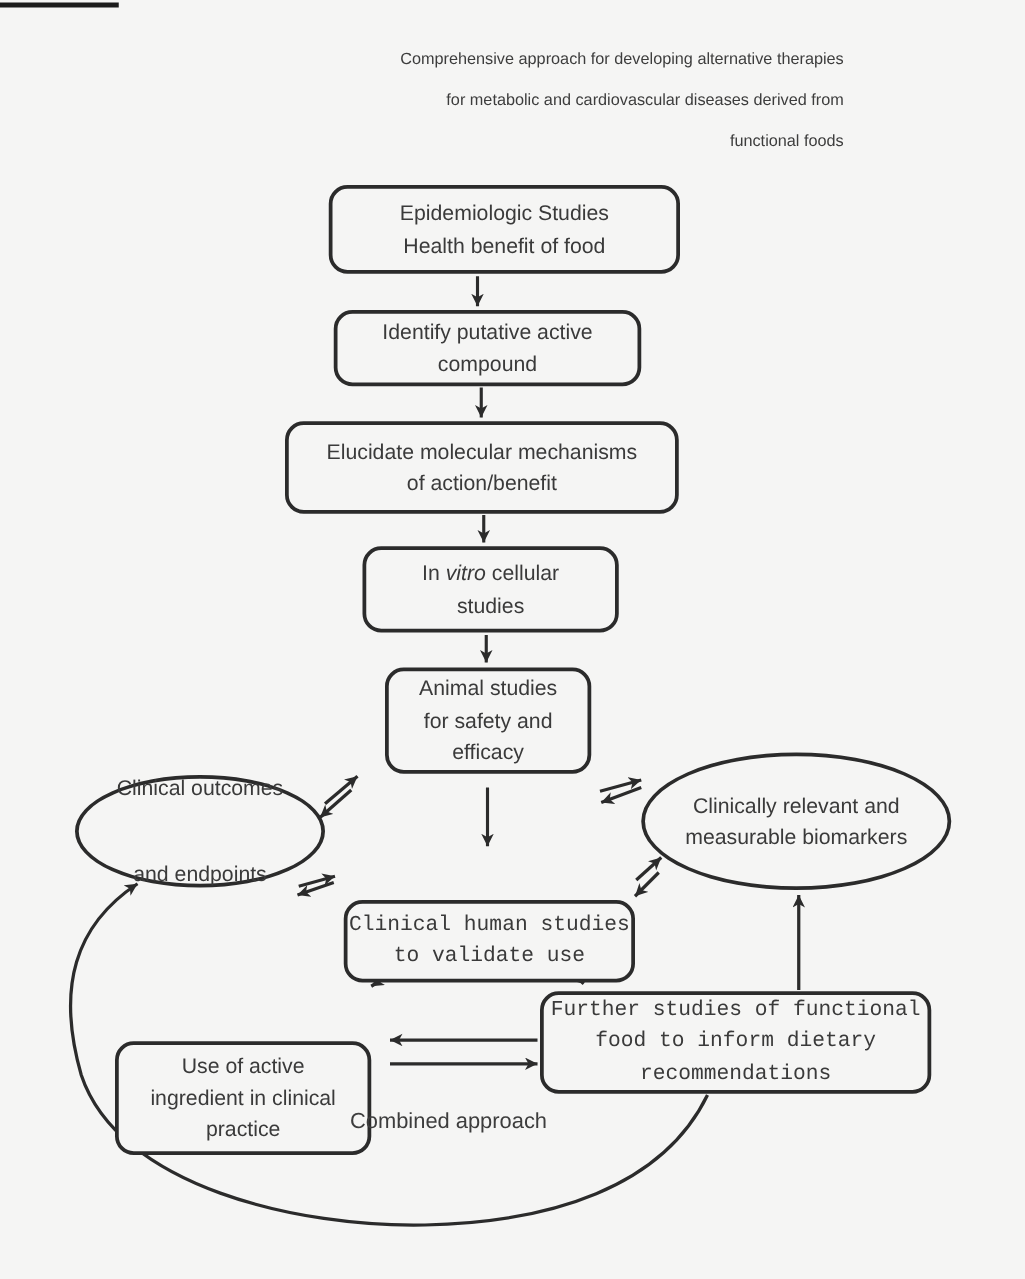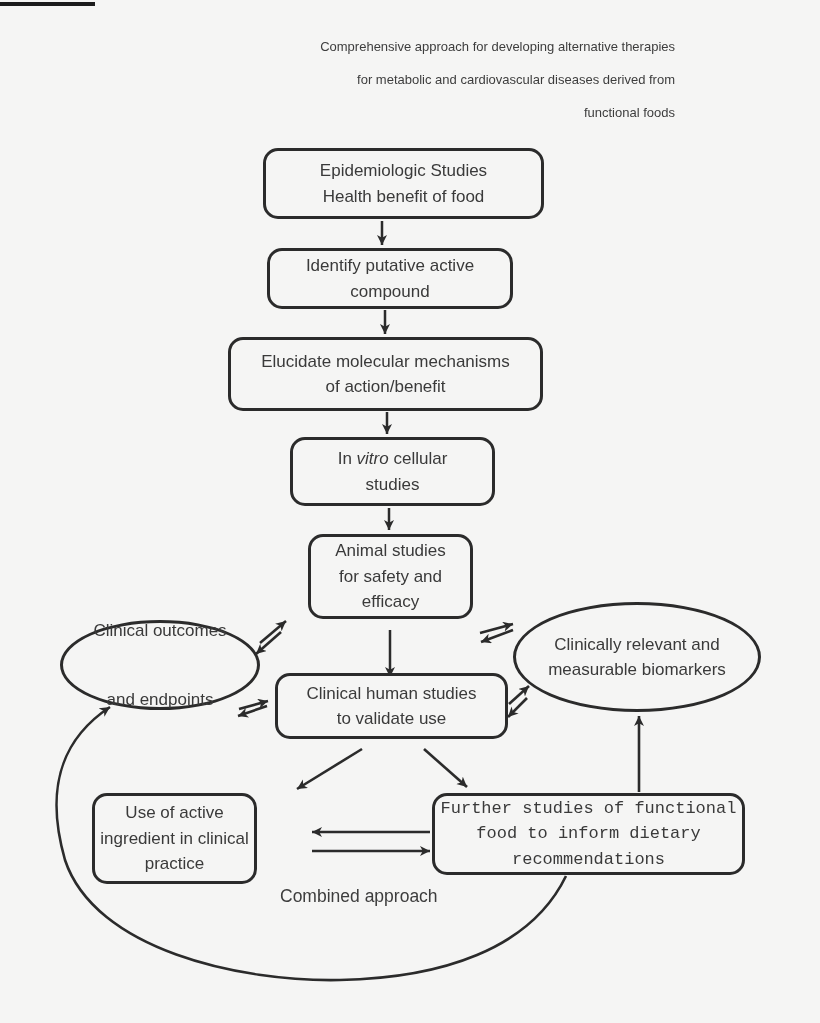--- a/index.html
+++ b/index.html
@@ -47,22 +47,22 @@
     font-size: 17px;
     line-height: 25.5px;
     color: #3a3a3a;
   }
   .ellipse { border-radius: 50%; }
   .box-epidemiologic   { left: 242px; top: 148px; width: 281px; height: 71px; margin-left: 21px; }
   .box-identify        { left: 267px; top: 248px; width: 246px; height: 61px; }
   .box-elucidate       { left: 228px; top: 337px; width: 315px; height: 74px; }
   .box-invitro         { left: 290px; top: 437px; width: 205px; height: 69px; }
   .box-animal          { left: 308px; top: 534px; width: 165px; height: 85px; }
-  .box-clinical-human  { left: 275px; top: 673px; width: 233px; height: 66px; }
-  .box-use-active      { left: 92px;  top: 793px; width: 165px; height: 91px; justify-content: center; }
+  .box-clinical-human  { left: 275px; top: 720px; width: 233px; height: 66px; font-family: Liberation Mono, monospace; }
+  .box-use-active      { left: 92px;  top: 833px; width: 205px; height: 91px; justify-content: center; }
   .box-further         { left: 432px; top: 793px; width: 313px; height: 82px; font-family: Liberation Mono, monospace; }
   .ellipse-outcomes    { left: 60px;  top: 620px; width: 200px; height: 90px; gap: 44px; }
   .ellipse-biomarkers  { left: 513px; top: 602px; width: 248px; height: 110px; }
   .italic { font-style: italic; text-align: center; }
   .combined-label {
     position: absolute;
     left: 280px; top: 886px;
     font-size: 17.5px;
     color: #3d3d3d;
   }

